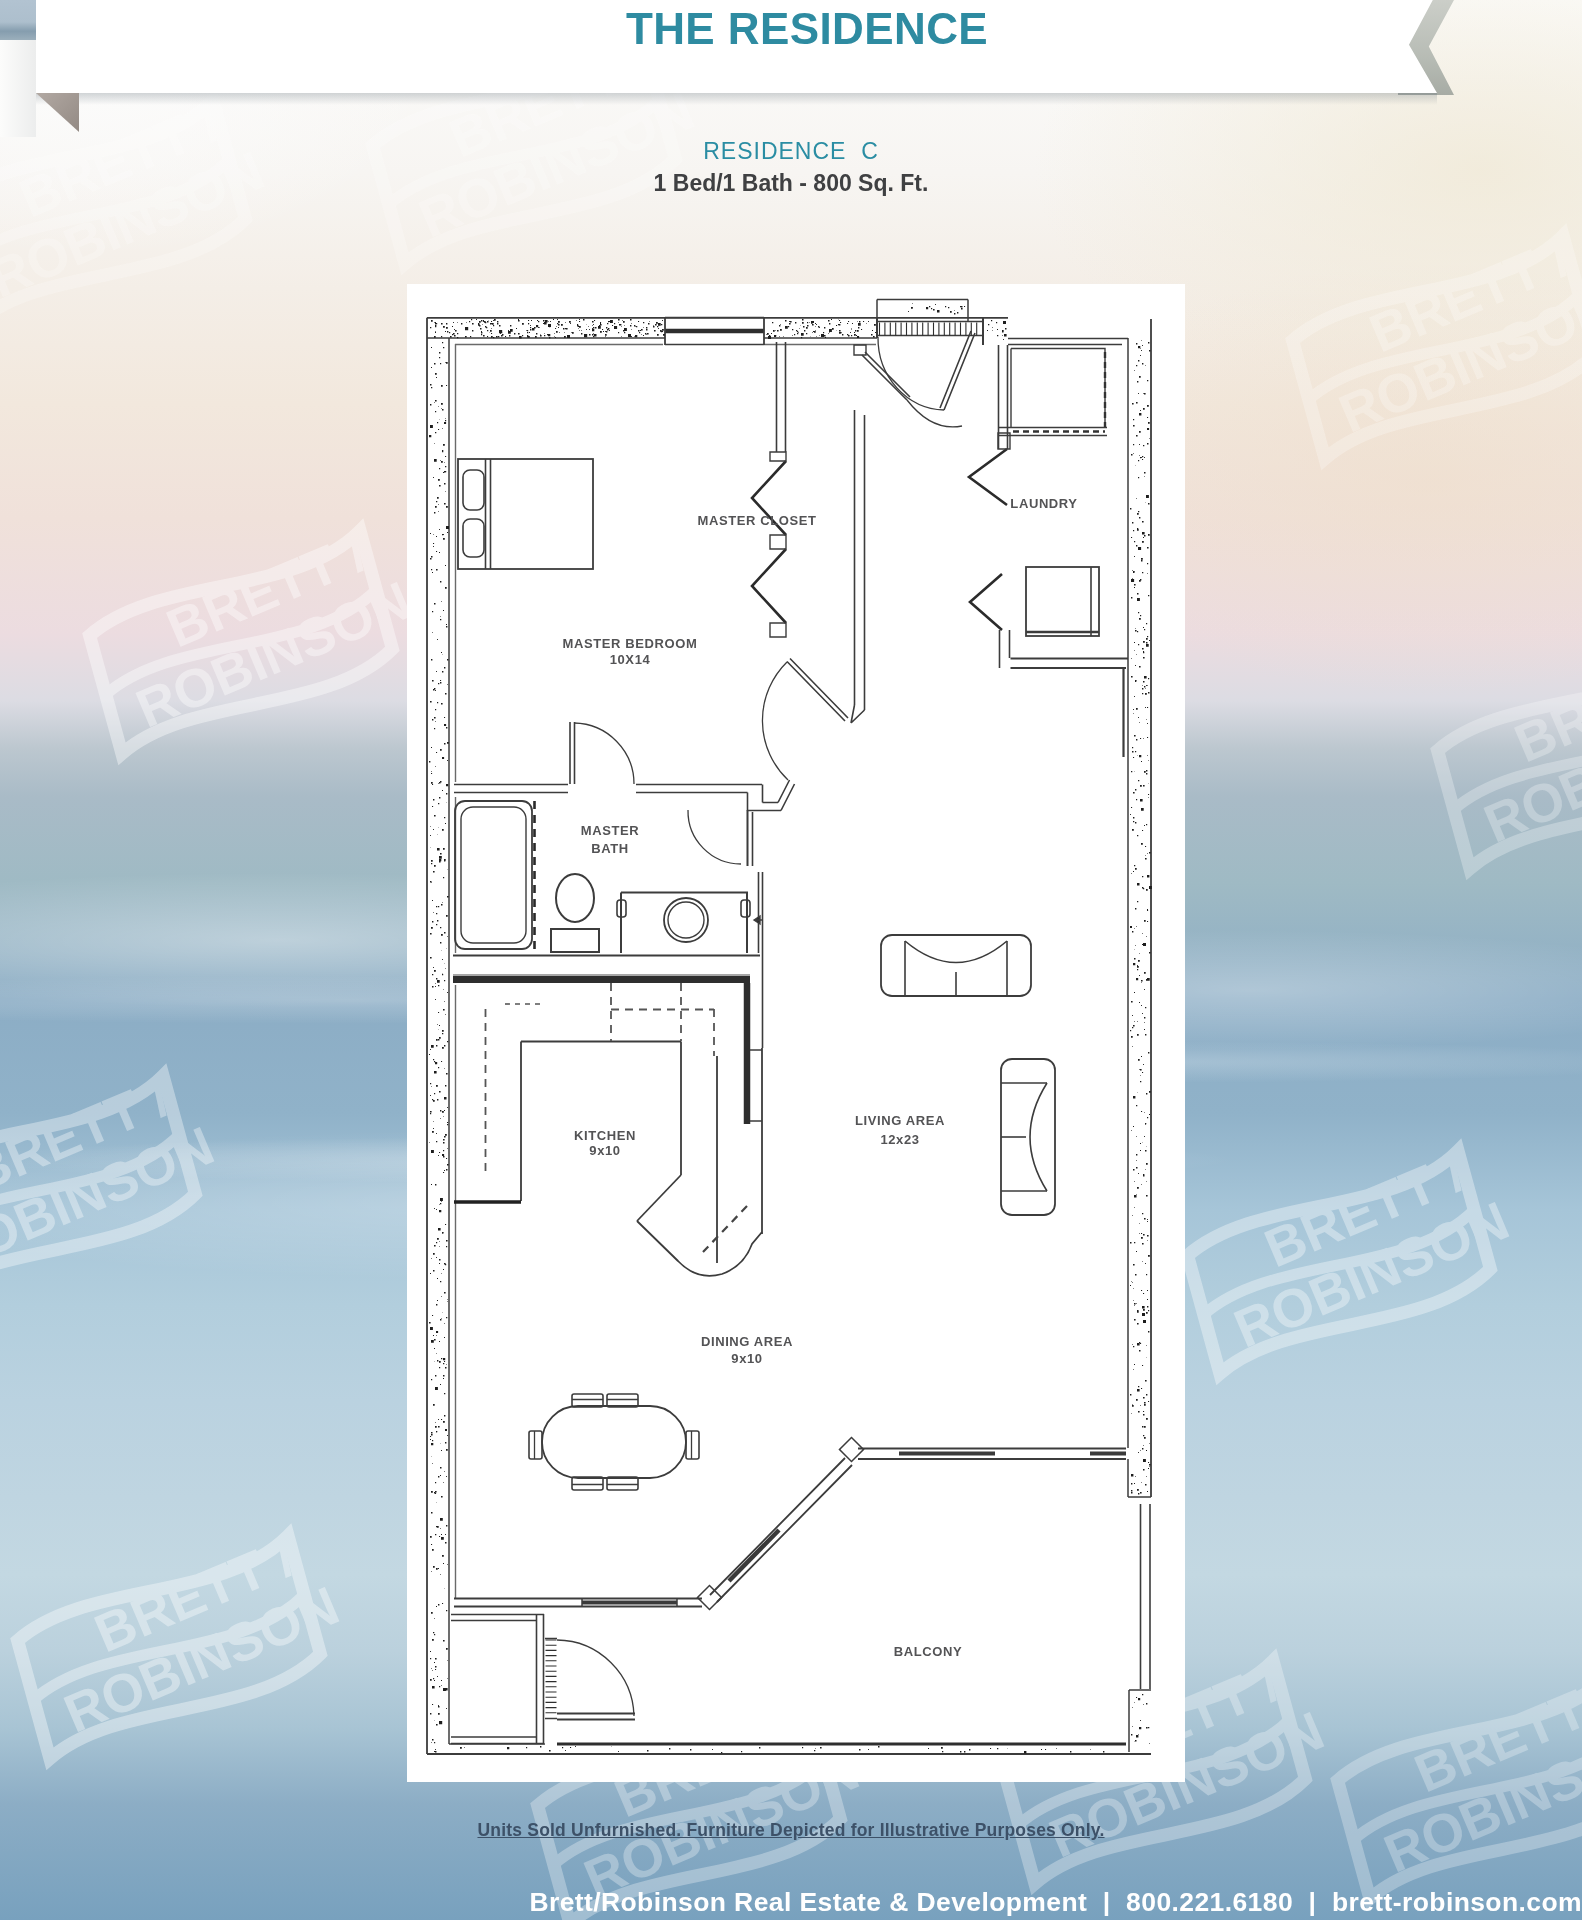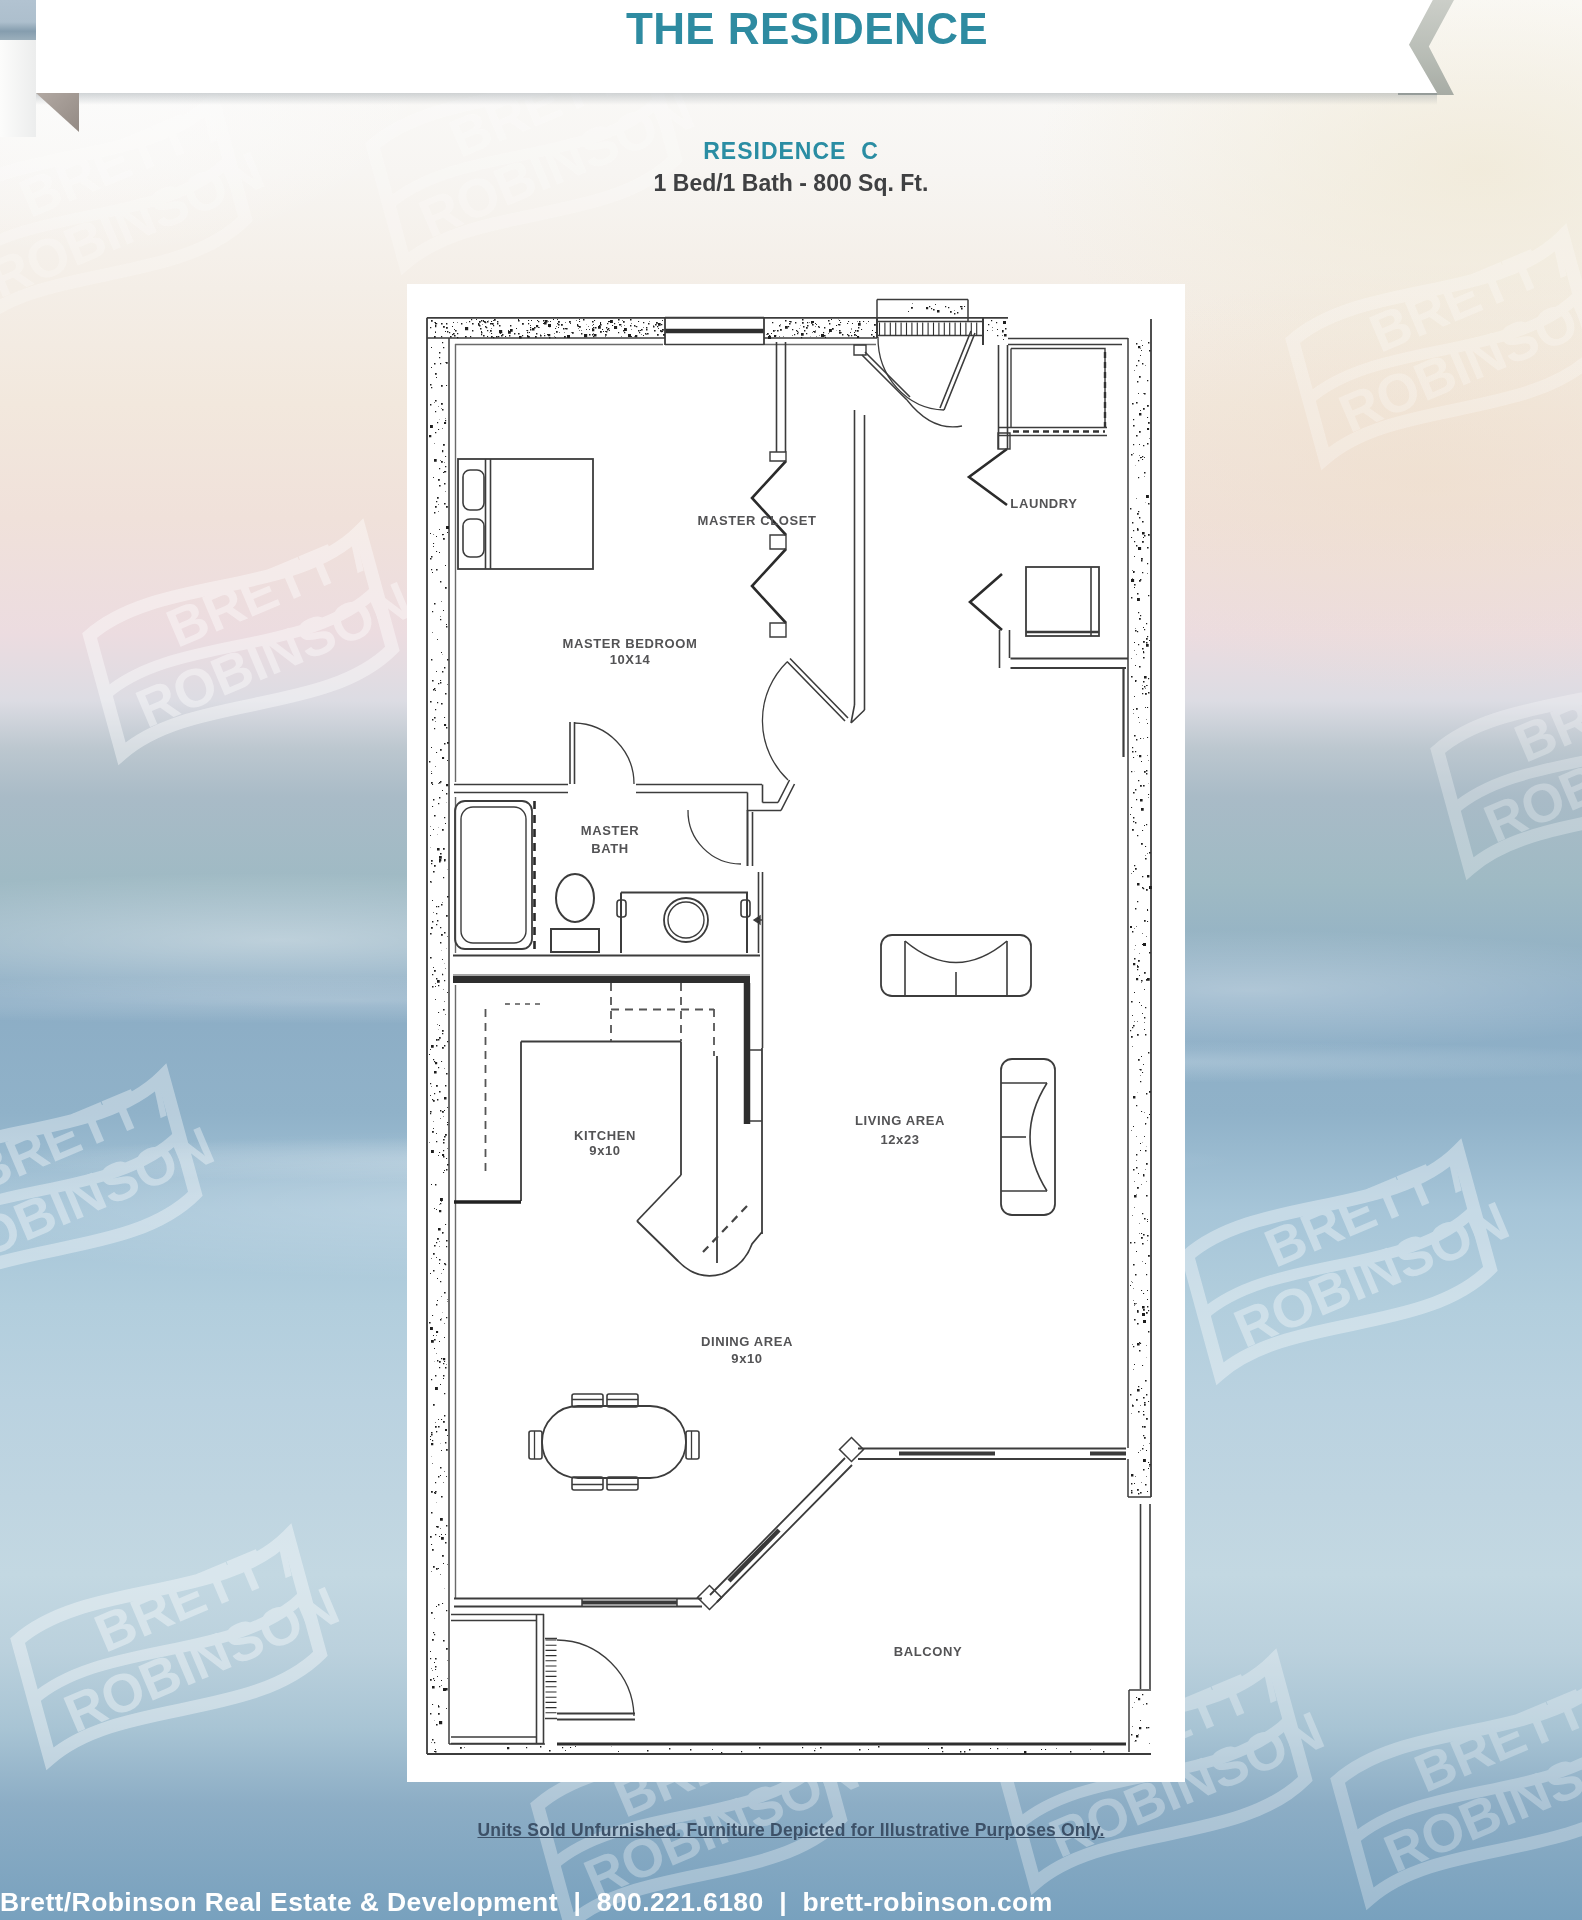--- a/index.html
+++ b/index.html
@@ -30,28 +30,28 @@
   background:linear-gradient(180deg, rgba(96,110,120,0.28), rgba(96,110,120,0)); }
 #tail-top { position:absolute; left:0; top:0; width:36px; height:40px;
   background:linear-gradient(180deg,#b2c3d1 0%,#adbfcd 55%,#859dae 78%,#9bafbc 100%); }
 #tail { position:absolute; left:0; top:40px; width:36px; height:97px;
   background:linear-gradient(90deg,#fcfcfb,#eceded); }
 #fold { position:absolute; left:36px; top:93px; width:43px; height:39px;
   background:linear-gradient(135deg,#b2a9a3,#938a84); clip-path:polygon(0 0, 100% 0, 100% 100%); }
 #title { position:absolute; left:16px; top:4px; width:1582px; text-align:center;
   font-size:44px; font-weight:bold; color:#2e8ba1; letter-spacing:0.4px; }
 #sub1 { position:absolute; left:0; top:138px; width:1582px; text-align:center;
-  font-size:23px; font-weight:bold; color:#2a8da3; letter-spacing:1px; }
+  font-size:23px; font-weight:normal; color:#2a8da3; letter-spacing:1px; }
 #sub2 { position:absolute; left:0; top:170px; width:1582px; text-align:center;
   font-size:23px; font-weight:bold; color:#3f4042; letter-spacing:0px; }
 #sub3 { position:absolute; left:0; top:206px; width:1582px; text-align:center;
   font-size:17px; font-weight:normal; color:#8e8f90; letter-spacing:0.3px; }
 #note { position:absolute; left:0; top:1820px; width:1582px; text-align:center;
   font-size:17.5px; font-weight:bold; color:#3d5168; letter-spacing:0.2px;text-decoration:underline; }
-#footer { position:absolute; left:0; top:1887px; width:1582px; text-align:left;
+#footer { position:absolute; left:0; top:1887px; width:1582px; text-align:right;
   font-size:26.5px; font-weight:bold; color:#ffffff; letter-spacing:0.4px; }
 </style>
 </head>
 <body>
 <div id="page">
 
 <svg width="1582" height="1920" viewBox="0 0 1582 1920" style="position:absolute;left:0;top:0">
 <defs>
 <g id="flag" transform="translate(-150 -122)">
  <path d="M10,61 C95,28 215,95 300,55 L290,177 C205,217 85,150 0,183 Z" fill="none" stroke="#ffffff" stroke-width="13"></path>

